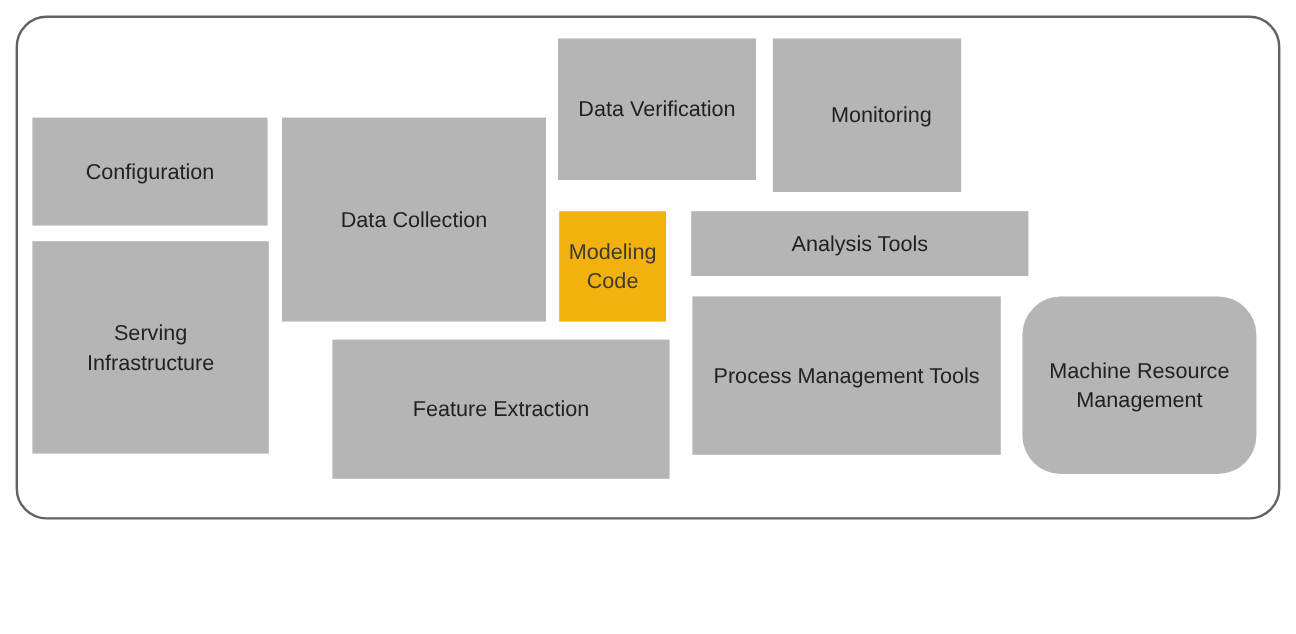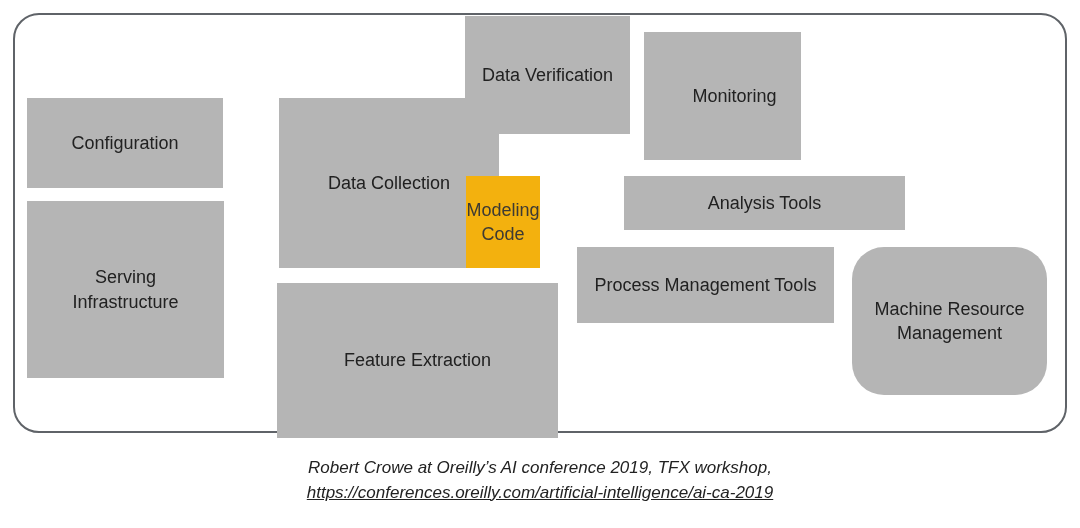--- a/index.html
+++ b/index.html
@@ -41,27 +41,27 @@
     line-height: 1.35;
   }
   .box .box-label { white-space: pre-line; }
   .box.highlight {
     background: var(--highlight-fill);
     color: var(--highlight-text);
   }
 
   .b-configuration               { left: 27px;  top: 98px;  width: 196px; height: 90px;  }
   .b-serving-infrastructure      { left: 27px;  top: 201px; width: 197px; height: 177px; }
-  .b-data-collection             { left: 235px; top: 98px;  width: 220px; height: 170px; margin-left: 44px; }
-  .b-feature-extraction          { left: 277px; top: 283px; width: 281px; height: 155px; }
-  .b-data-verification           { left: 465px; top: 16px;  width: 165px; height: 118px; }
+  .b-data-collection             { left: 235px; top: 98px;  width: 220px; height: 170px; }
+  .b-feature-extraction          { left: 277px; top: 283px; width: 281px; height: 116px; }
+  .b-data-verification           { left: 465px; top: 32px;  width: 165px; height: 118px; }
   .b-monitoring                  { left: 644px; top: 32px;  width: 157px; height: 128px; padding-left: 24px; }
-  .b-modeling-code               { left: 466px; top: 176px; width: 74px;  height: 92px;  }
-  .b-analysis-tools              { left: 576px; top: 176px; width: 281px; height: 54px; margin-left: 48px;  }
-  .b-process-management-tools    { left: 577px; top: 247px; width: 257px; height: 76px; }
+  .b-modeling-code               { left: 466px; top: 176px; width: 89px;  height: 92px;  }
+  .b-analysis-tools              { left: 576px; top: 176px; width: 281px; height: 54px;  }
+  .b-process-management-tools    { left: 577px; top: 247px; width: 257px; height: 132px; }
   .b-machine-resource-management { left: 852px; top: 247px; width: 195px; height: 148px; border-radius: 32px; }
 
   .caption {
     position: absolute;
     left: 0; top: 456px;
     width: 1080px;
     text-align: center;
     font-style: italic;
     font-size: 17px;
     line-height: 1.45;
@@ -117,18 +117,14 @@
 
   <div class="box b-process-management-tools">
     <span class="box-label">Process Management Tools</span>
   </div>
 
   <div class="box b-machine-resource-management">
     <span class="box-label">Machine Resource
 Management</span>
   </div>
 
-  <div class="caption">
-    <div>Robert Crowe at Oreilly’s AI conference 2019, TFX workshop,</div>
-    <a class="caption-link">https://conferences.oreilly.com/artificial-intelligence/ai-ca-2019</a>
-  </div>
 
 </div>
 
 </body></html>

